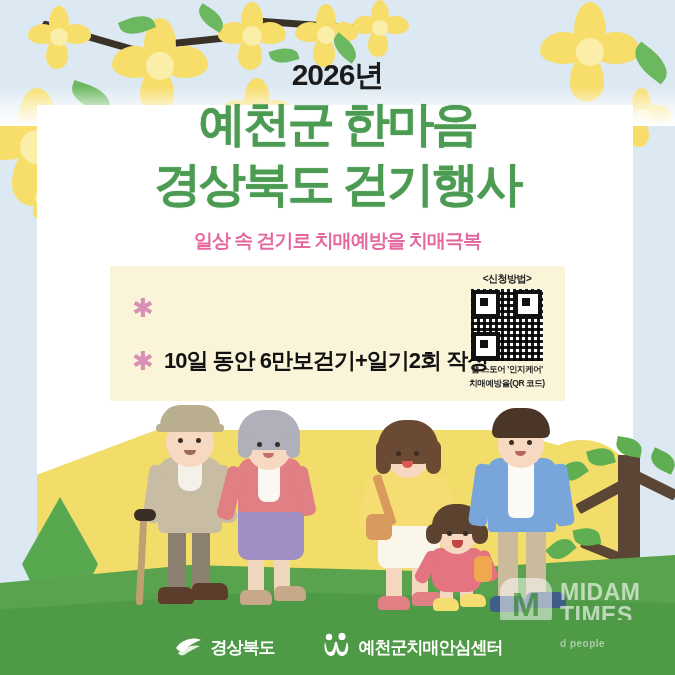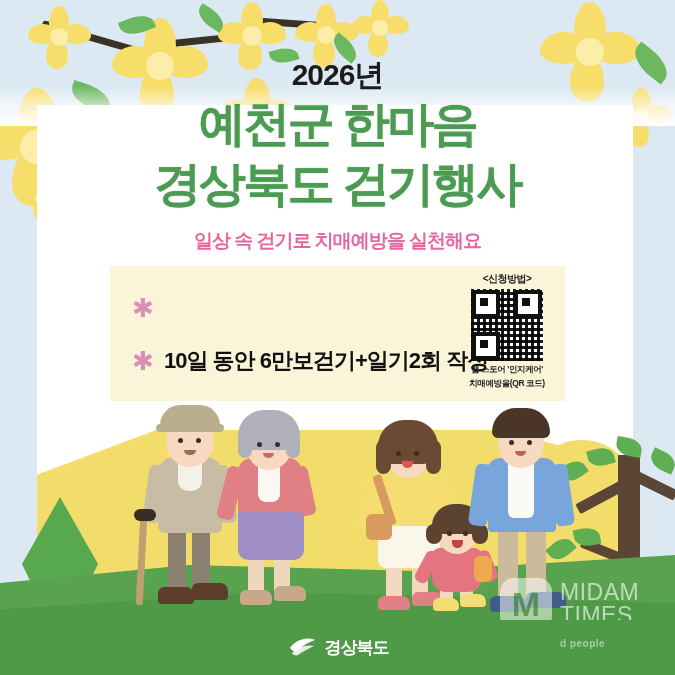--- a/index.html
+++ b/index.html
@@ -143,21 +143,21 @@
   }
   .wm-badge .m{
     position:absolute;left:0;top:0;width:52px;height:52px;
     display:flex;align-items:center;justify-content:center;
     font-size:34px;font-weight:bold;color:#5aa34e;line-height:1;
   }
   .wm-badge::after{
     content:"";position:absolute;left:10px;bottom:-7px;width:12px;height:12px;
     background:rgba(255,255,255,.72);clip-path:polygon(0 0,100% 0,0 100%);
   }
-  .wm-text{color:rgba(255,255,255,.85);font-size:23px;font-weight:normal;line-height:1.02;letter-spacing:.5px;}
+  .wm-text{color:rgba(255,255,255,.85);font-size:23px;font-weight:bold;line-height:1.02;letter-spacing:.5px;}
   .wm-tag{position:absolute;left:560px;top:638px;font-size:10px;font-weight:bold;color:rgba(255,255,255,.5);letter-spacing:.5px;}
 </style>
 </head>
 <body>
 
 <div id="poster">
 
   <div class="sky"></div>
 
   <div>
@@ -269,21 +269,21 @@
     </div>
     <div class="leaf" style="left:630px;top:52px;width:42px;height:22px;transform:rotate(38deg);"></div>
   </div>
 
   <div class="white-card"></div>
   <div class="white-card-fade"></div>
 
   <div class="year">2026년</div>
   <div class="title l1">예천군 한마음</div>
   <div class="title l2">경상북도 걷기행사</div>
-  <div class="subtitle">일상 속 걷기로 치매예방을 실천해요</div>
+  <div class="subtitle">일상 속 걷기로 치매예방을 치매극복</div>
 
   <div class="info-box">
     <div class="info-line a">
       <span class="star">✱</span>
     </div>
     <div class="info-line b">
       <span class="star">✱</span>
       <span>10일 동안 6만보걷기+일기2회 작성</span>
     </div>
 
@@ -435,17 +435,27 @@
       <span class="logo-mark">
         <svg width="30" height="24" viewBox="0 0 30 24" aria-hidden="true">
           <path d="M3 14 C8 6,20 2,28 6 C22 8,16 11,12 16 C9 19,5 17,3 14 Z" fill="#ffffff"></path>
           <path d="M5 19 C11 13,20 10,27 12 C21 15,15 18,11 21 C9 22,6 21,5 19 Z" fill="#ffffff" opacity=".85"></path>
         </svg>
       </span>
       <span class="logo-txt">경상북도</span>
     </div>
 
 
+    <div class="logo">
+      <span class="logo-mark">
+        <svg width="30" height="26" viewBox="0 0 30 26" aria-hidden="true">
+          <circle cx="8" cy="4" r="3.2" fill="#fff"></circle>
+          <circle cx="21" cy="3.4" r="3.6" fill="#fff"></circle>
+          <path d="M4 9 C2 17,6 23,10 23 C14 23,15 18,15 13 C15 18,17 23,21 23 C26 23,29 16,26 9 C24 14,25 19,21 19 C18 19,17 14,16 9 L14 9 C13 14,12 19,9 19 C5 19,6 14,4 9 Z" fill="#fff"></path>
+        </svg>
+      </span>
+      <span class="logo-txt">예천군치매안심센터</span>
+    </div>
 
   </div>
   <div class="wm-tag">d people</div>
 
 </div>
 
 </body></html>

